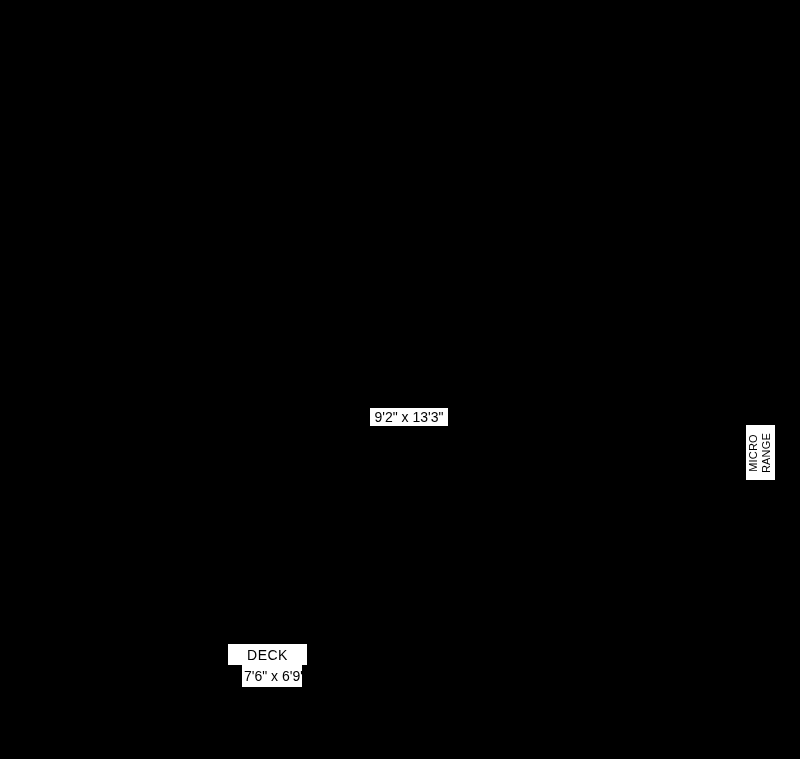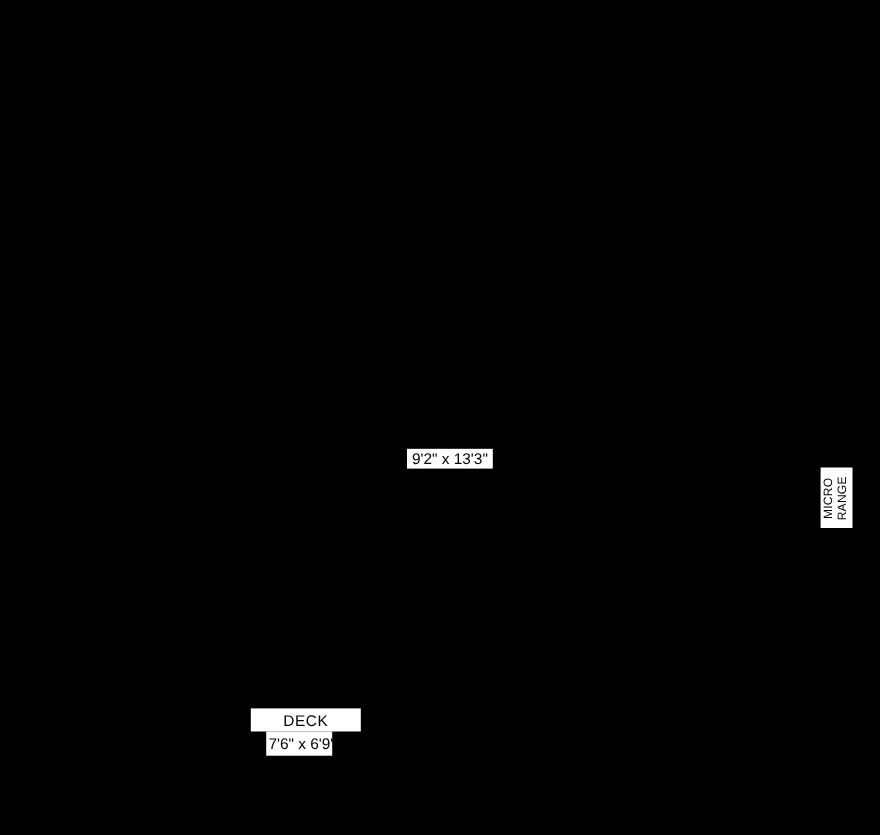--- a/index.html
+++ b/index.html
@@ -45,21 +45,21 @@
     transform: rotate(-90deg);
     font-size: 11px;
     line-height: 13px;
     text-align: center;
     white-space: nowrap;
     letter-spacing: 0.2px;
   }
   .deck-name-label {
     left: 228px;
     top: 644px;
-    width: 100px;
+    width: 79px;
     height: 21px;
     font-size: 14px;
     letter-spacing: 0.5px;
   }
   .deck-dim-label {
     left: 242px;
     top: 665px;
     width: 60px;
     height: 22px;
     font-size: 14px;

